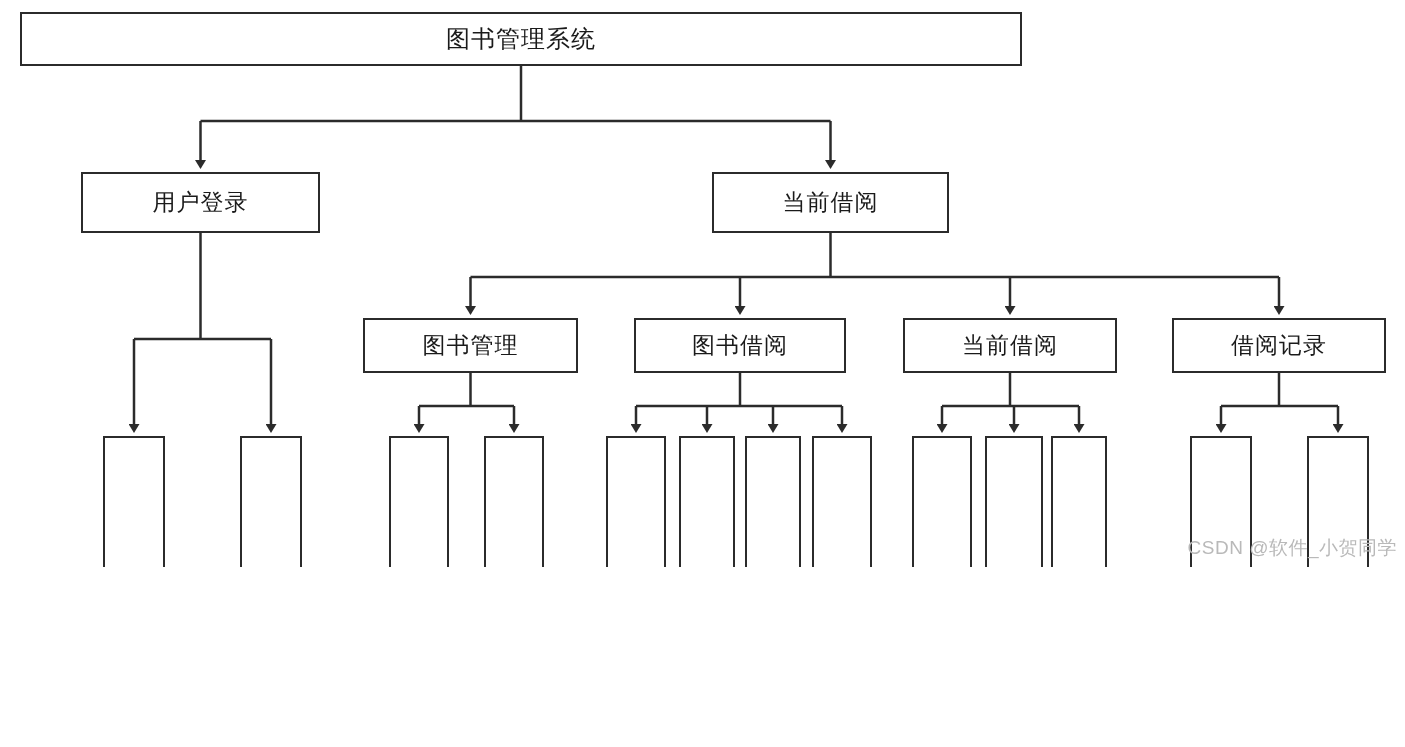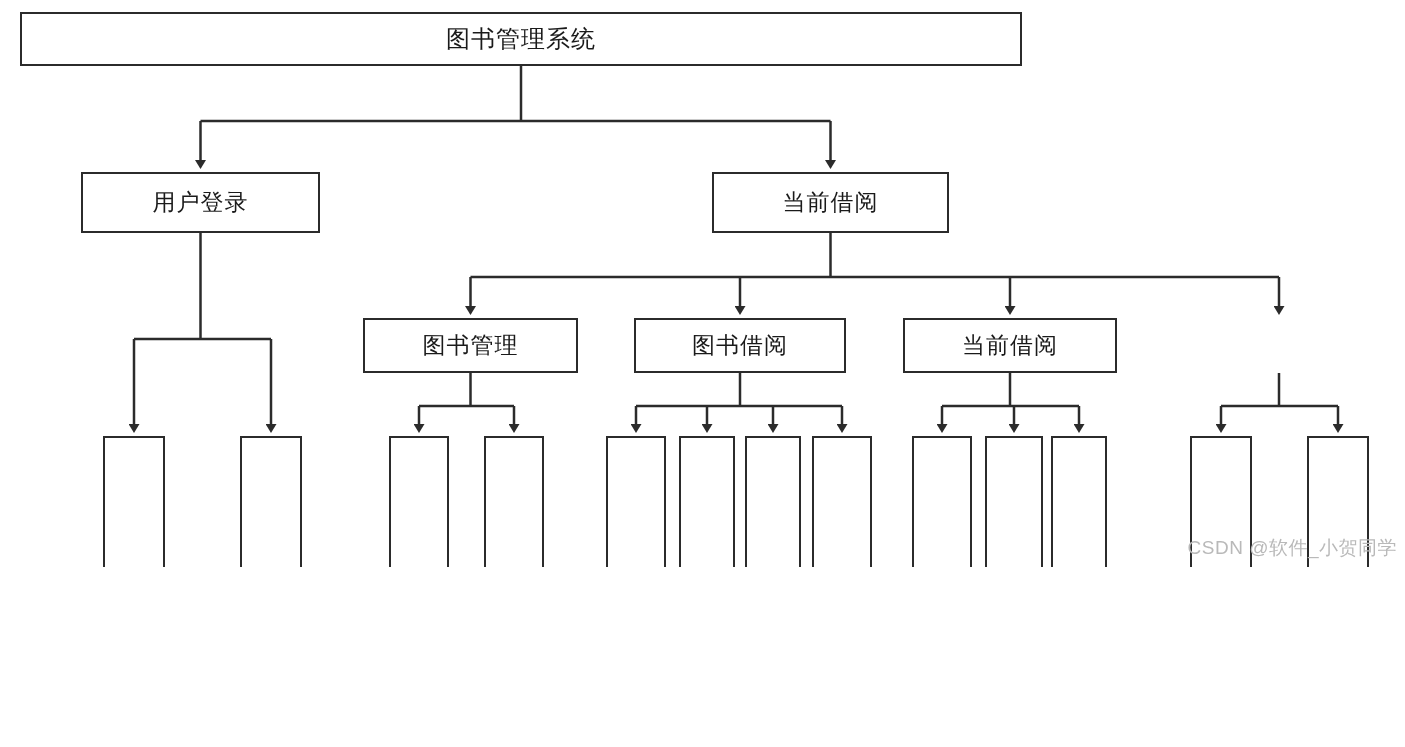--- a/index.html
+++ b/index.html
@@ -131,20 +131,23 @@
 
   <div class="node horiz" style="left: 363px; top: 318px; width: 215px; height: 55px;">
     <span>图书管理</span>
   </div>
   <div class="node horiz" style="left: 634px; top: 318px; width: 212px; height: 55px; text-align: right;">
     <span>图书借阅</span>
   </div>
   <div class="node horiz" style="left: 903px; top: 318px; width: 214px; height: 55px;">
     <span>当前借阅</span>
   </div>
+  <div class="node horiz" style="left: 1172px; top: 318px; width: 214px; height: 55px;">
+    <span>借阅记录</span>
+  </div>
 
   <div class="node vert" style="left: 103px; top: 436px; width: 62px; height: 299px;">
     <span class="vlabel">用户登录</span>
   </div>
   <div class="node vert" style="left: 240px; top: 436px; width: 62px; height: 299px;">
     <span class="vlabel">注销登录</span>
   </div>
   <div class="node vert" style="left: 389px; top: 436px; width: 60px; height: 299px;">
     <span class="vlabel">查询图书</span>
   </div>

